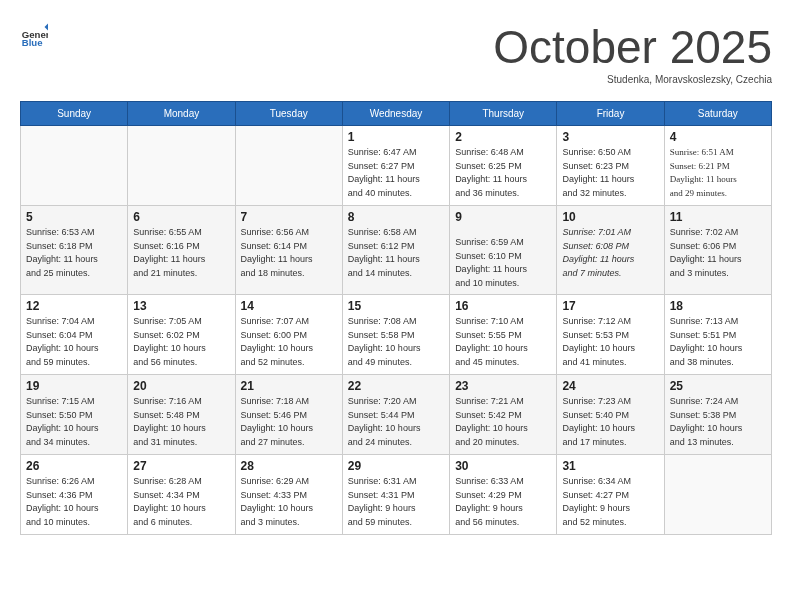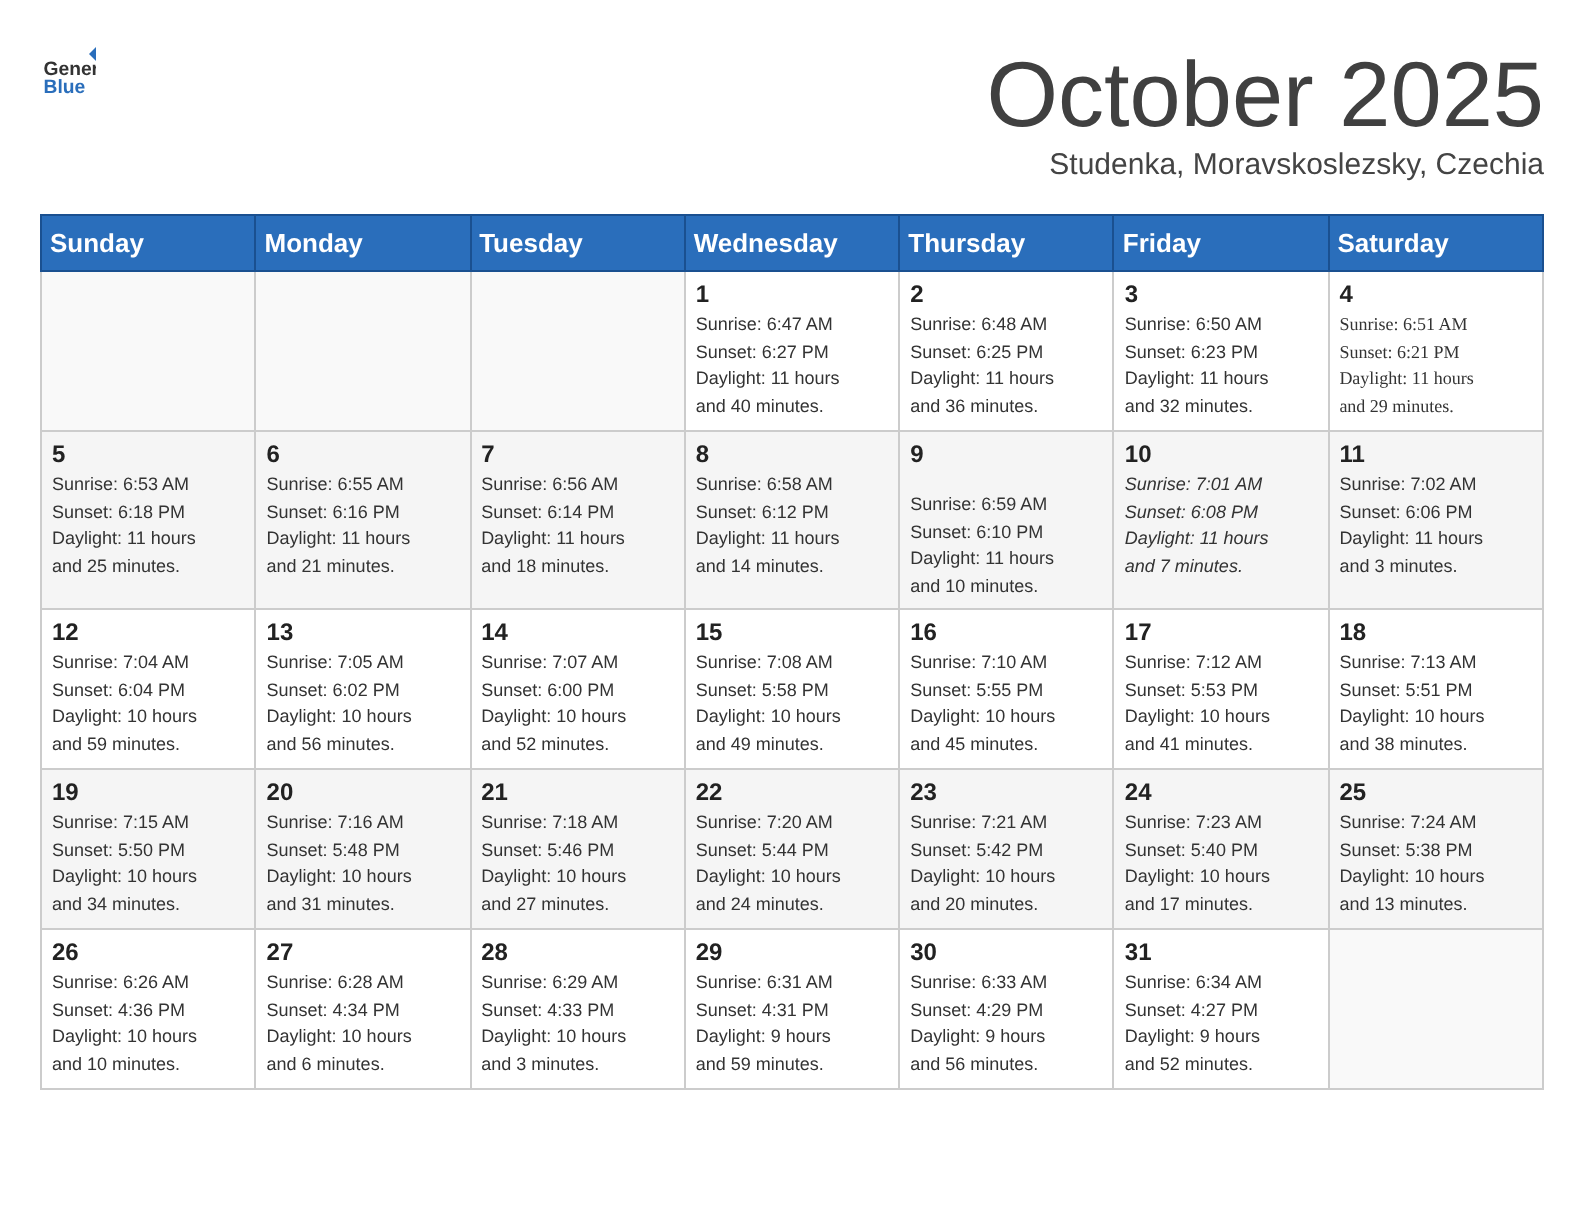--- a/index.html
+++ b/index.html
@@ -27,35 +27,35 @@
     }
     .title-block {
       text-align: right;
     }
     .month-title {
       font-size: 46px;
       font-weight: normal;
       color: #404040;
     }
     .subtitle {
-      font-size: 15px;
+      font-size: 10px;
       color: #444;
     }
     table {
       width: 100%;
       border-collapse: collapse;
       table-layout: fixed;
     }
     thead th {
       background: #2a6ebb;
       color: #fff;
-      font-size: 13px;
-      font-weight: bold;
+      font-size: 10px;
+      font-weight: normal;
       padding: 6px 4px;
-      text-align: left;
+      text-align: center;
       border: 1px solid #1a5090;
     }
     tbody td {
       vertical-align: top;
       border: 1px solid #ccc;
       padding: 4px 5px;
       font-size: 9.5px;
       color: #333;
       height: 80px;
       background: #fff;

